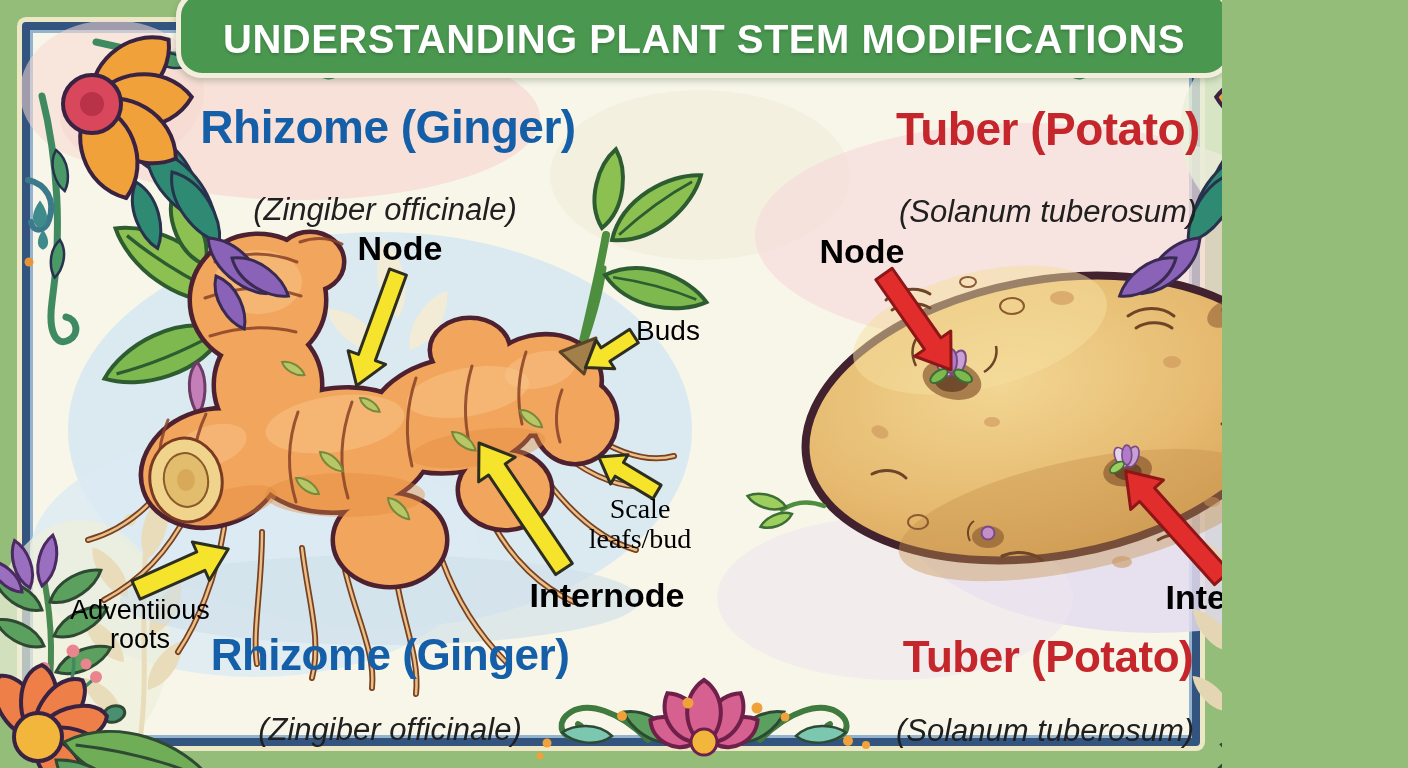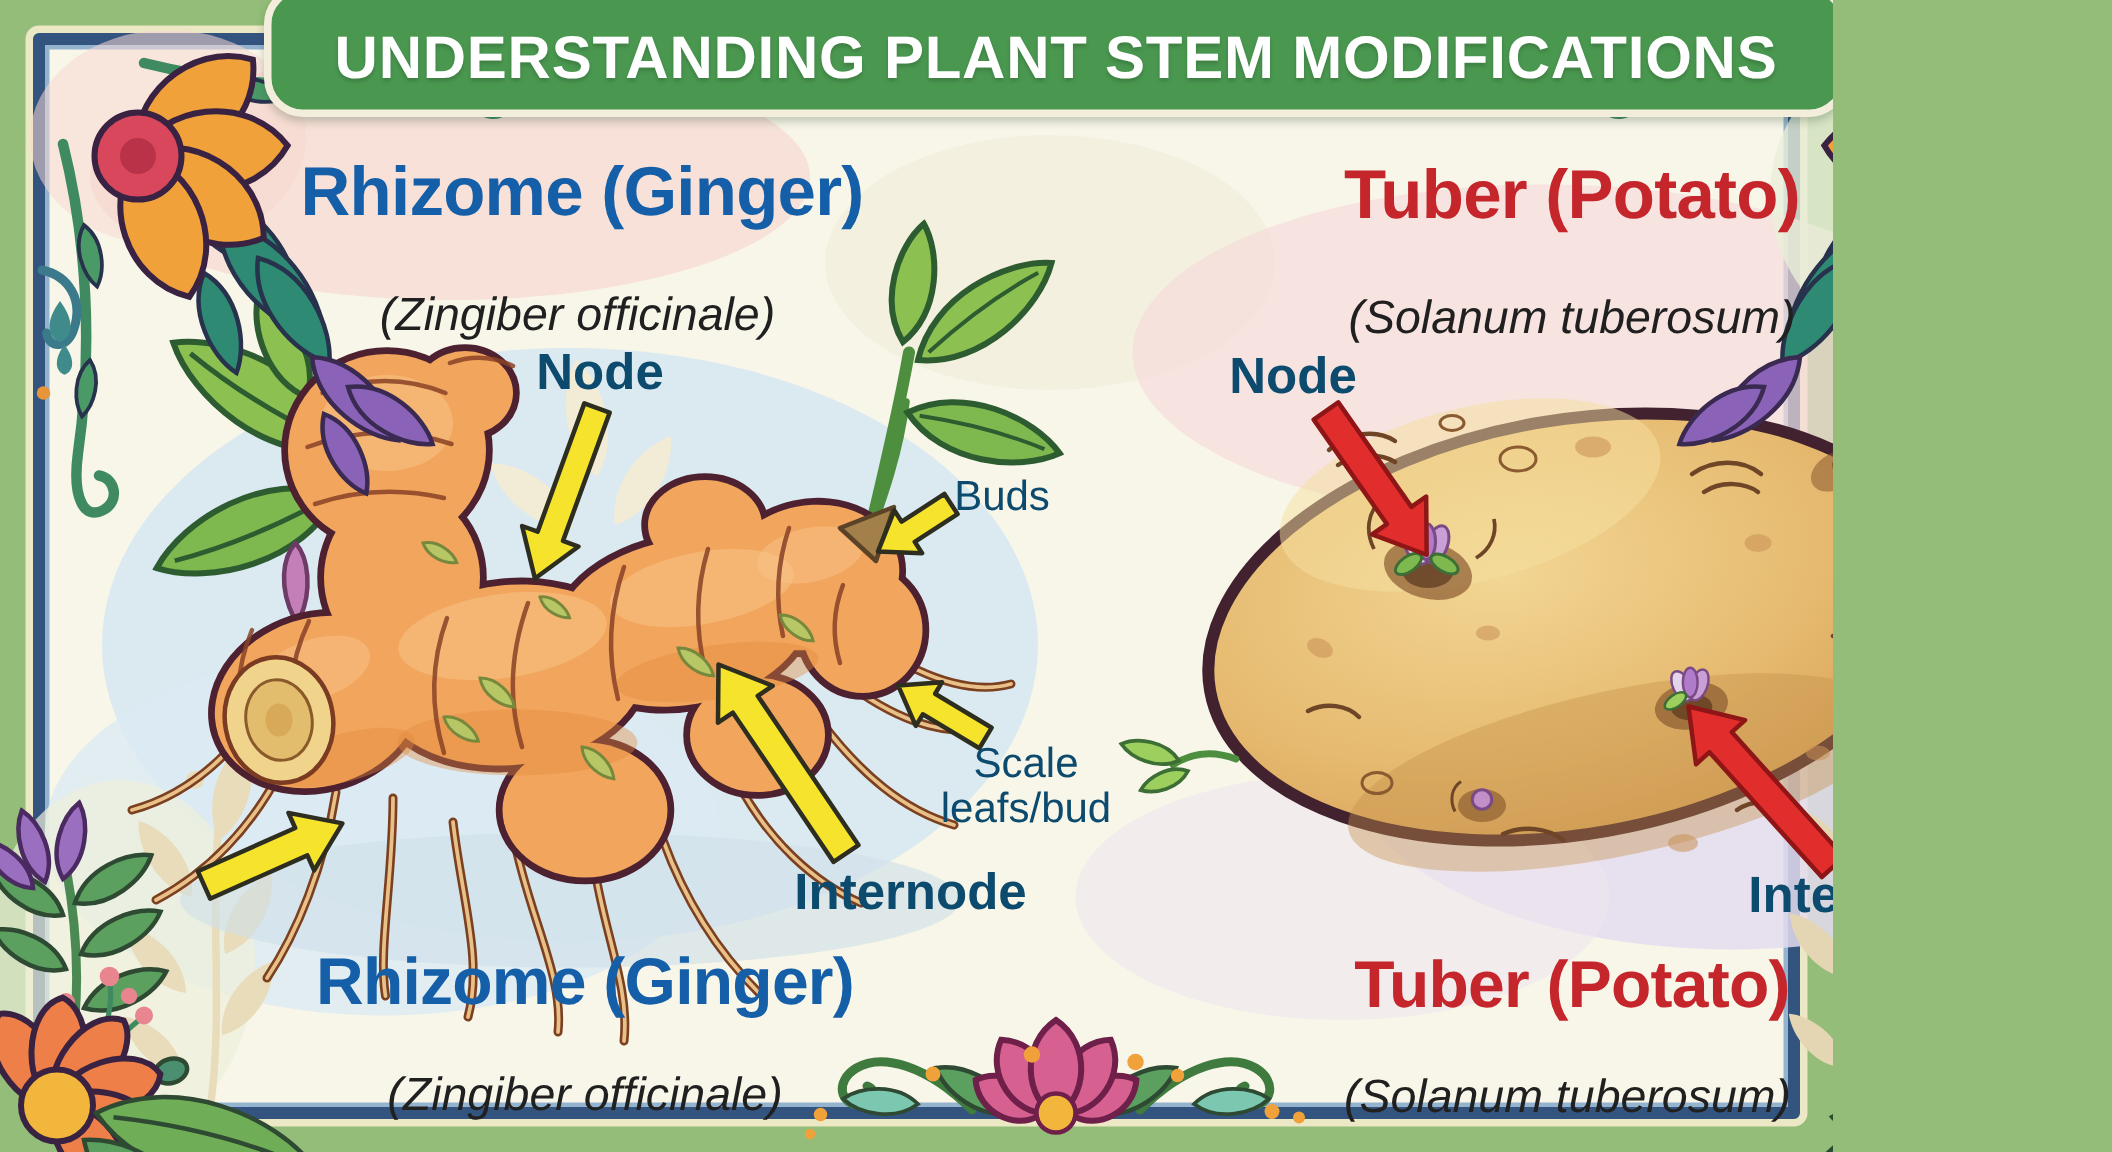--- a/index.html
+++ b/index.html
@@ -6,21 +6,21 @@
   .canvas{position:relative;width:1222px;height:768px;overflow:hidden;
           font-family:"Liberation Sans",sans-serif;background:#93bd78;}
   .frame{position:absolute;inset:22px;background:#f8f6e9;border:8px solid #345480;
          border-radius:4px;box-shadow:0 0 0 5px #ece7c4, inset 0 0 0 3px #93b3cf;}
   .art{position:absolute;inset:0;width:1408px;height:768px;z-index:2;}
   .banner{position:absolute;left:176px;top:-10px;width:1056px;height:88px;background:#4a9850;
           border:5px solid #f2eedb;border-radius:26px;display:flex;align-items:center;justify-content:center;
           box-sizing:border-box;z-index:5;box-shadow:0 3px 6px rgba(40,70,40,.25);}
   .banner span{color:#ffffff;font-weight:bold;font-size:40px;letter-spacing:.5px;padding-top:10px;
                text-shadow:0 2px 3px rgba(0,0,0,.18);white-space:nowrap;}
-  .lbl{position:absolute;transform:translateX(-50%);text-align:center;color:#0c4a6e;z-index:6;
+  .lbl{position:absolute;transform:translateX(-50%);text-align:center;color:#000000;z-index:6;
        line-height:1.08;white-space:nowrap;}
   .bold34{font-size:34px;font-weight:bold;}
   .med28{font-size:28px;font-weight:500;}
   .med27{font-size:27px;font-weight:500;}
   .h-blue{color:#155fa8;font-size:46px;font-weight:bold;letter-spacing:-.5px;}
   .h-red{color:#c5262c;font-size:46px;font-weight:bold;letter-spacing:-.5px;}
   .h-blue2{color:#155fa8;font-size:44px;font-weight:bold;letter-spacing:-.5px;}
   .h-red2{color:#c5262c;font-size:44px;font-weight:bold;letter-spacing:-.5px;}
   .latin{font-size:31px;font-style:italic;font-weight:500;color:#202020;margin-top:32px;}
 </style>
@@ -401,25 +401,29 @@
     <span>UNDERSTANDING PLANT STEM MODIFICATIONS</span>
   </div>
 
   <div class="lbl h-blue" style="left:388px;top:103px;">Rhizome (Ginger)</div>
   <div class="lbl latin" style="left:385px;top:161px;">(Zingiber officinale)</div>
   <div class="lbl h-red" style="left:1048px;top:105px;">Tuber (Potato)</div>
   <div class="lbl latin" style="left:1048px;top:163px;">(Solanum tuberosum)</div>
 
   <div class="lbl bold34" style="left:400px;top:230px;">Node</div>
   <div class="lbl med28" style="left:668px;top:316px;text-align:center;">Buds</div>
-  <div class="lbl med28" style="left:684px;top:494px;">
+  <div class="lbl med28" style="left:640px;top:494px;font-family:Liberation Serif, serif;">
     <span style="display:block">Scale</span>
     <span style="display:block">leafs/bud</span>
   </div>
   <div class="lbl bold34" style="left:607px;top:577px;">Internode</div>
+  <div class="lbl med27" style="left:140px;top:596px;">
+    <span style="display:block">Adventiious</span>
+    <span style="display:block">roots</span>
+  </div>
 
   <div class="lbl bold34" style="left:862px;top:233px;">Node</div>
   <div class="lbl bold34" style="left:1243px;top:579px;">Internode</div>
 
   <div class="lbl h-blue2" style="left:390px;top:631px;">Rhizome (Ginger)</div>
   <div class="lbl latin" style="left:390px;top:681px;">(Zingiber officinale)</div>
   <div class="lbl h-red2" style="left:1048px;top:633px;">Tuber (Potato)</div>
   <div class="lbl latin" style="left:1045px;top:682px;">(Solanum tuberosum)</div>
 </div>
 

